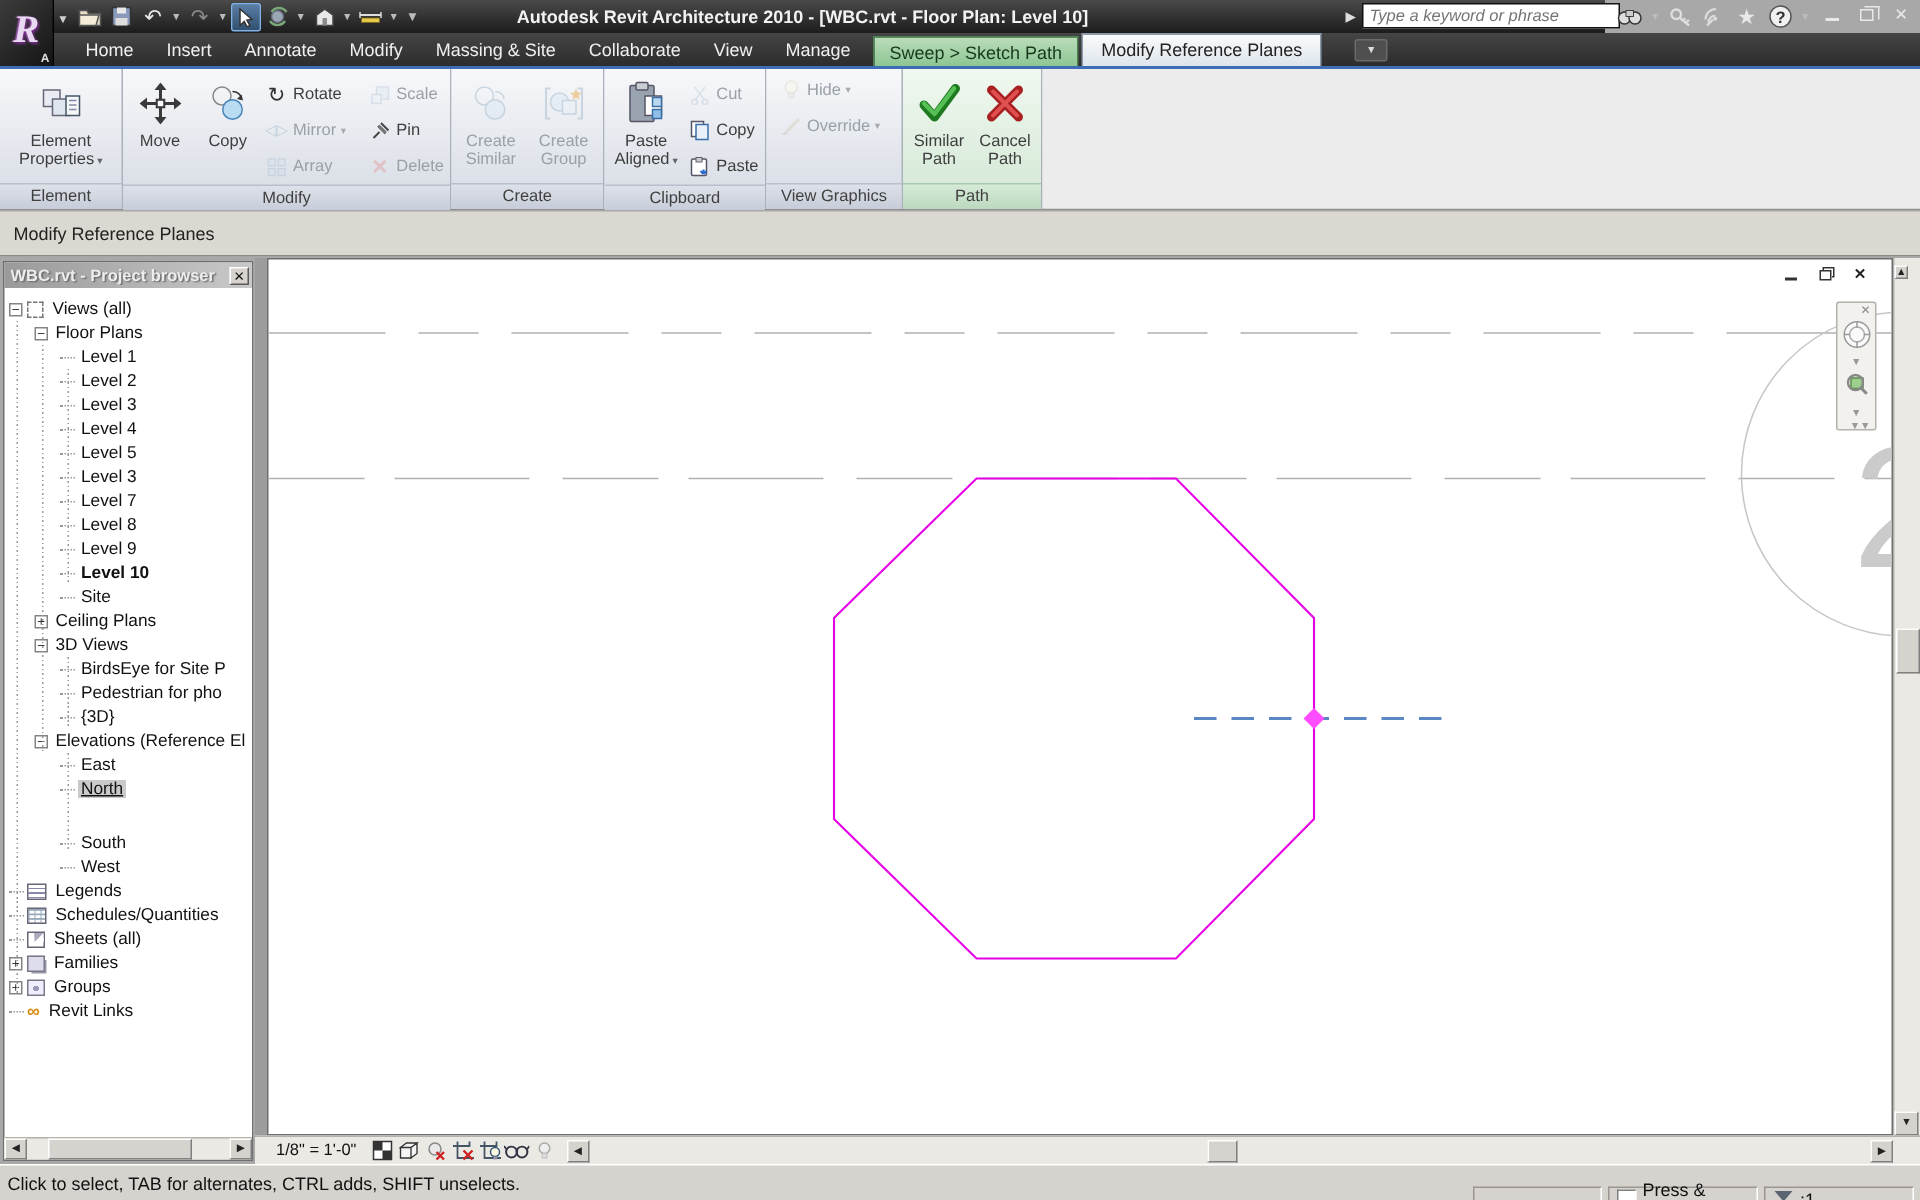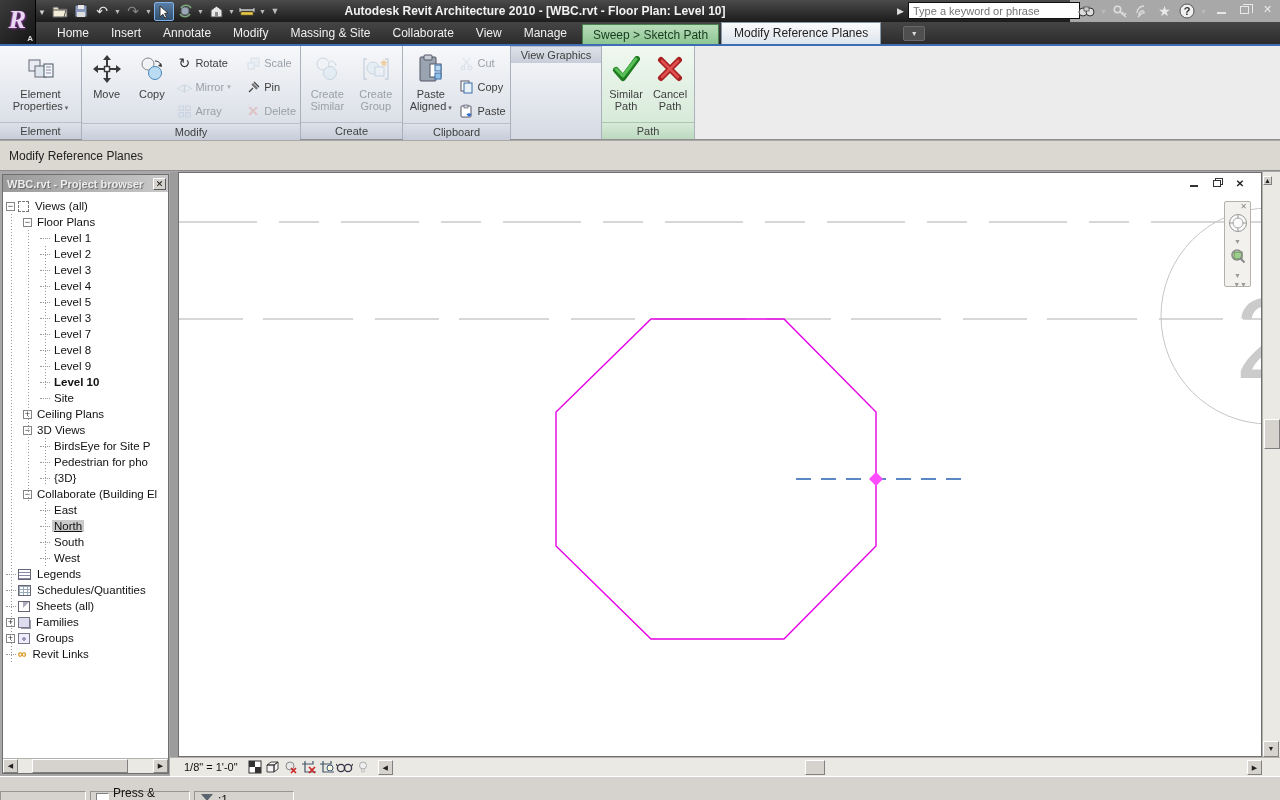--- a/index.html
+++ b/index.html
@@ -19,21 +19,21 @@
   .qbtn { width:20px; height:19px; display:flex; align-items:center; justify-content:center; color:#eee; }
   .qbtn svg { display:block; }
   .qbtn.hl { border:1px solid #7fb2e8; background:linear-gradient(#5a7ea6,#31506f); border-radius:2px; }
   .qdd { width:9px; height:19px; color:#bbb; font-size:7px; display:flex; align-items:center; justify-content:center; }
   .qchar { font-size:14px; line-height:19px; color:#e8e8e8; }
   .qchar.dim { color:#8a8a8a; }
   .wtitle { position:absolute; left:0; right:0; top:0; height:22px; text-align:center; line-height:22px;
     color:#f2f2f2; font-size:12px; font-weight:bold; pointer-events:none; }
   .tsearch-wrap { position:absolute; right:200px; top:2px; display:flex; align-items:center; z-index:40; }
   .tsearch-arrow { color:#ddd; font-size:9px; margin-right:4px; }
-  .tsearch { width:172px; height:17px; background:#fff; border:1px solid #111; color:#777;
+  .tsearch { width:172px; height:17px; background:#fff; border:1px solid #111; font-style:italic; color:#777;
     font-size:11px; padding:0 4px; }
   .ticons { position:absolute; right:72px; top:1px; height:20px; display:flex; align-items:center; gap:3px; z-index:40; }
   .ticon-btn { width:19px; height:19px; display:flex; align-items:center; justify-content:center; color:#eee; }
   .winbtns { position:absolute; right:4px; top:1px; display:flex; gap:6px; z-index:40; }
   .winbtn { width:17px; height:17px; color:#e8e8e8; font-size:11px; display:flex; align-items:center; justify-content:center; }
   .winbtn .restore-box { width:9px; height:8px; border:1px solid #e8e8e8; position:relative; }
   .winbtn .restore-box:after { content:""; position:absolute; left:2px; top:-3px; width:9px; height:8px; border:1px solid #e8e8e8; border-bottom:none; border-left:none; }
   .minbar { width:9px; height:2px; background:#e8e8e8; margin-top:6px; }
 
   
@@ -444,20 +444,42 @@
               </svg>
           </span>
           <span>Paste</span>
         </div>
       </div>
     </div>
     <div class="plabel">Clipboard</div>
   </div>
 
   <div class="panel" style="width:91px;">
+    <div class="pbody" style="flex-direction:column;padding-left:6px;">
+      <div class="sbtn off">
+        <span class="si">
+          <svg width="11" height="14" viewBox="0 0 11 14">
+              <circle cx="5.5" cy="5" r="4" fill="#fdfbe0" stroke="#c8c49a"></circle>
+              <rect x="3.5" y="9" width="4" height="3" fill="#d8d4b8" stroke="#b8b49a" stroke-width=".6"></rect>
+            </svg>
+        </span>
+        <span>Hide</span>
+          <span class="dd">▾</span>
+      </div>
+      <div class="sbtn off">
+        <span class="si">
+          <svg width="14" height="13" viewBox="0 0 14 13">
+              <path d="M12 2L5 9" stroke="#c8b49a" stroke-width="2.4" stroke-linecap="round"></path>
+              <path d="M4 9.5c-1.4.2-2 1.6-3 2.3 1.6.4 3.6.2 4.2-1z" fill="#b8a488"></path>
+            </svg>
+        </span>
+        <span>Override</span>
+          <span class="dd">▾</span>
+      </div>
+    </div>
     <div class="plabel">View Graphics</div>
   </div>
 
   <div class="panel green" style="width:93px;">
     <div class="pbody" style="justify-content:center;">
       <div class="bigbtn">
         <span class="bicon">
           <svg width="28" height="26" viewBox="0 0 28 26">
               <path d="M4 14l7 8L25 3" fill="none" stroke="#1e7a1e" stroke-width="6" stroke-linecap="round" stroke-linejoin="round"></path>
               <path d="M4 13l7 7L24 3" fill="none" stroke="#56c056" stroke-width="3" stroke-linecap="round" stroke-linejoin="round"></path>
@@ -560,31 +582,31 @@
       <div class="trow" style="padding-left: 37px;">
         <span class="tdash"></span>
         <span class="tlabel">Pedestrian for pho</span>
       </div>
       <div class="trow" style="padding-left: 37px;">
         <span class="tdash"></span>
         <span class="tlabel">{3D}</span>
       </div>
       <div class="trow" style="padding-left: 20px;">
         <span class="exp minus"></span>
-        <span class="tlabel">Collaborate (Building El</span>
+        <span class="tlabel">Elevations (Reference El</span>
       </div>
       <div class="trow" style="padding-left: 37px;">
         <span class="tdash"></span>
         <span class="tlabel">East</span>
       </div>
       <div class="trow sel" style="padding-left: 37px;">
         <span class="tdash"></span>
         <span class="tlabel">North</span>
       </div>
-      <div class="trow" style="padding-left: 37px;">
+      <div class="trow" style="padding-left: 37px; margin-top: 20px;">
         <span class="tdash"></span>
         <span class="tlabel">South</span>
       </div>
       <div class="trow" style="padding-left: 37px;">
         <span class="tdash"></span>
         <span class="tlabel">West</span>
       </div>
       <div class="trow" style="padding-left: 3px;">
         <span class="tdash"></span>
         <span class="ticon ti-legends"></span>
@@ -723,20 +745,21 @@
     </span>
     <span class="harrow">◀</span>
     <span class="htrack">
       <span class="hthumb"></span>
     </span>
     <span class="harrow hright">▶</span>
   </div>
 </div>
 
 <div class="statusbar">
+  <span class="shint">Click to select, TAB for alternates, CTRL adds, SHIFT unselects.</span>
   <span class="spanel empty"></span>
   <span class="spanel" style="width:100px;">
     <span class="checkbox"></span>
     <span>Press &amp; Drag</span>
   </span>
   <span class="spanel" style="width:100px;">
     <span class="funnel"></span>
     <span>:1</span>
   </span>
 </div>

